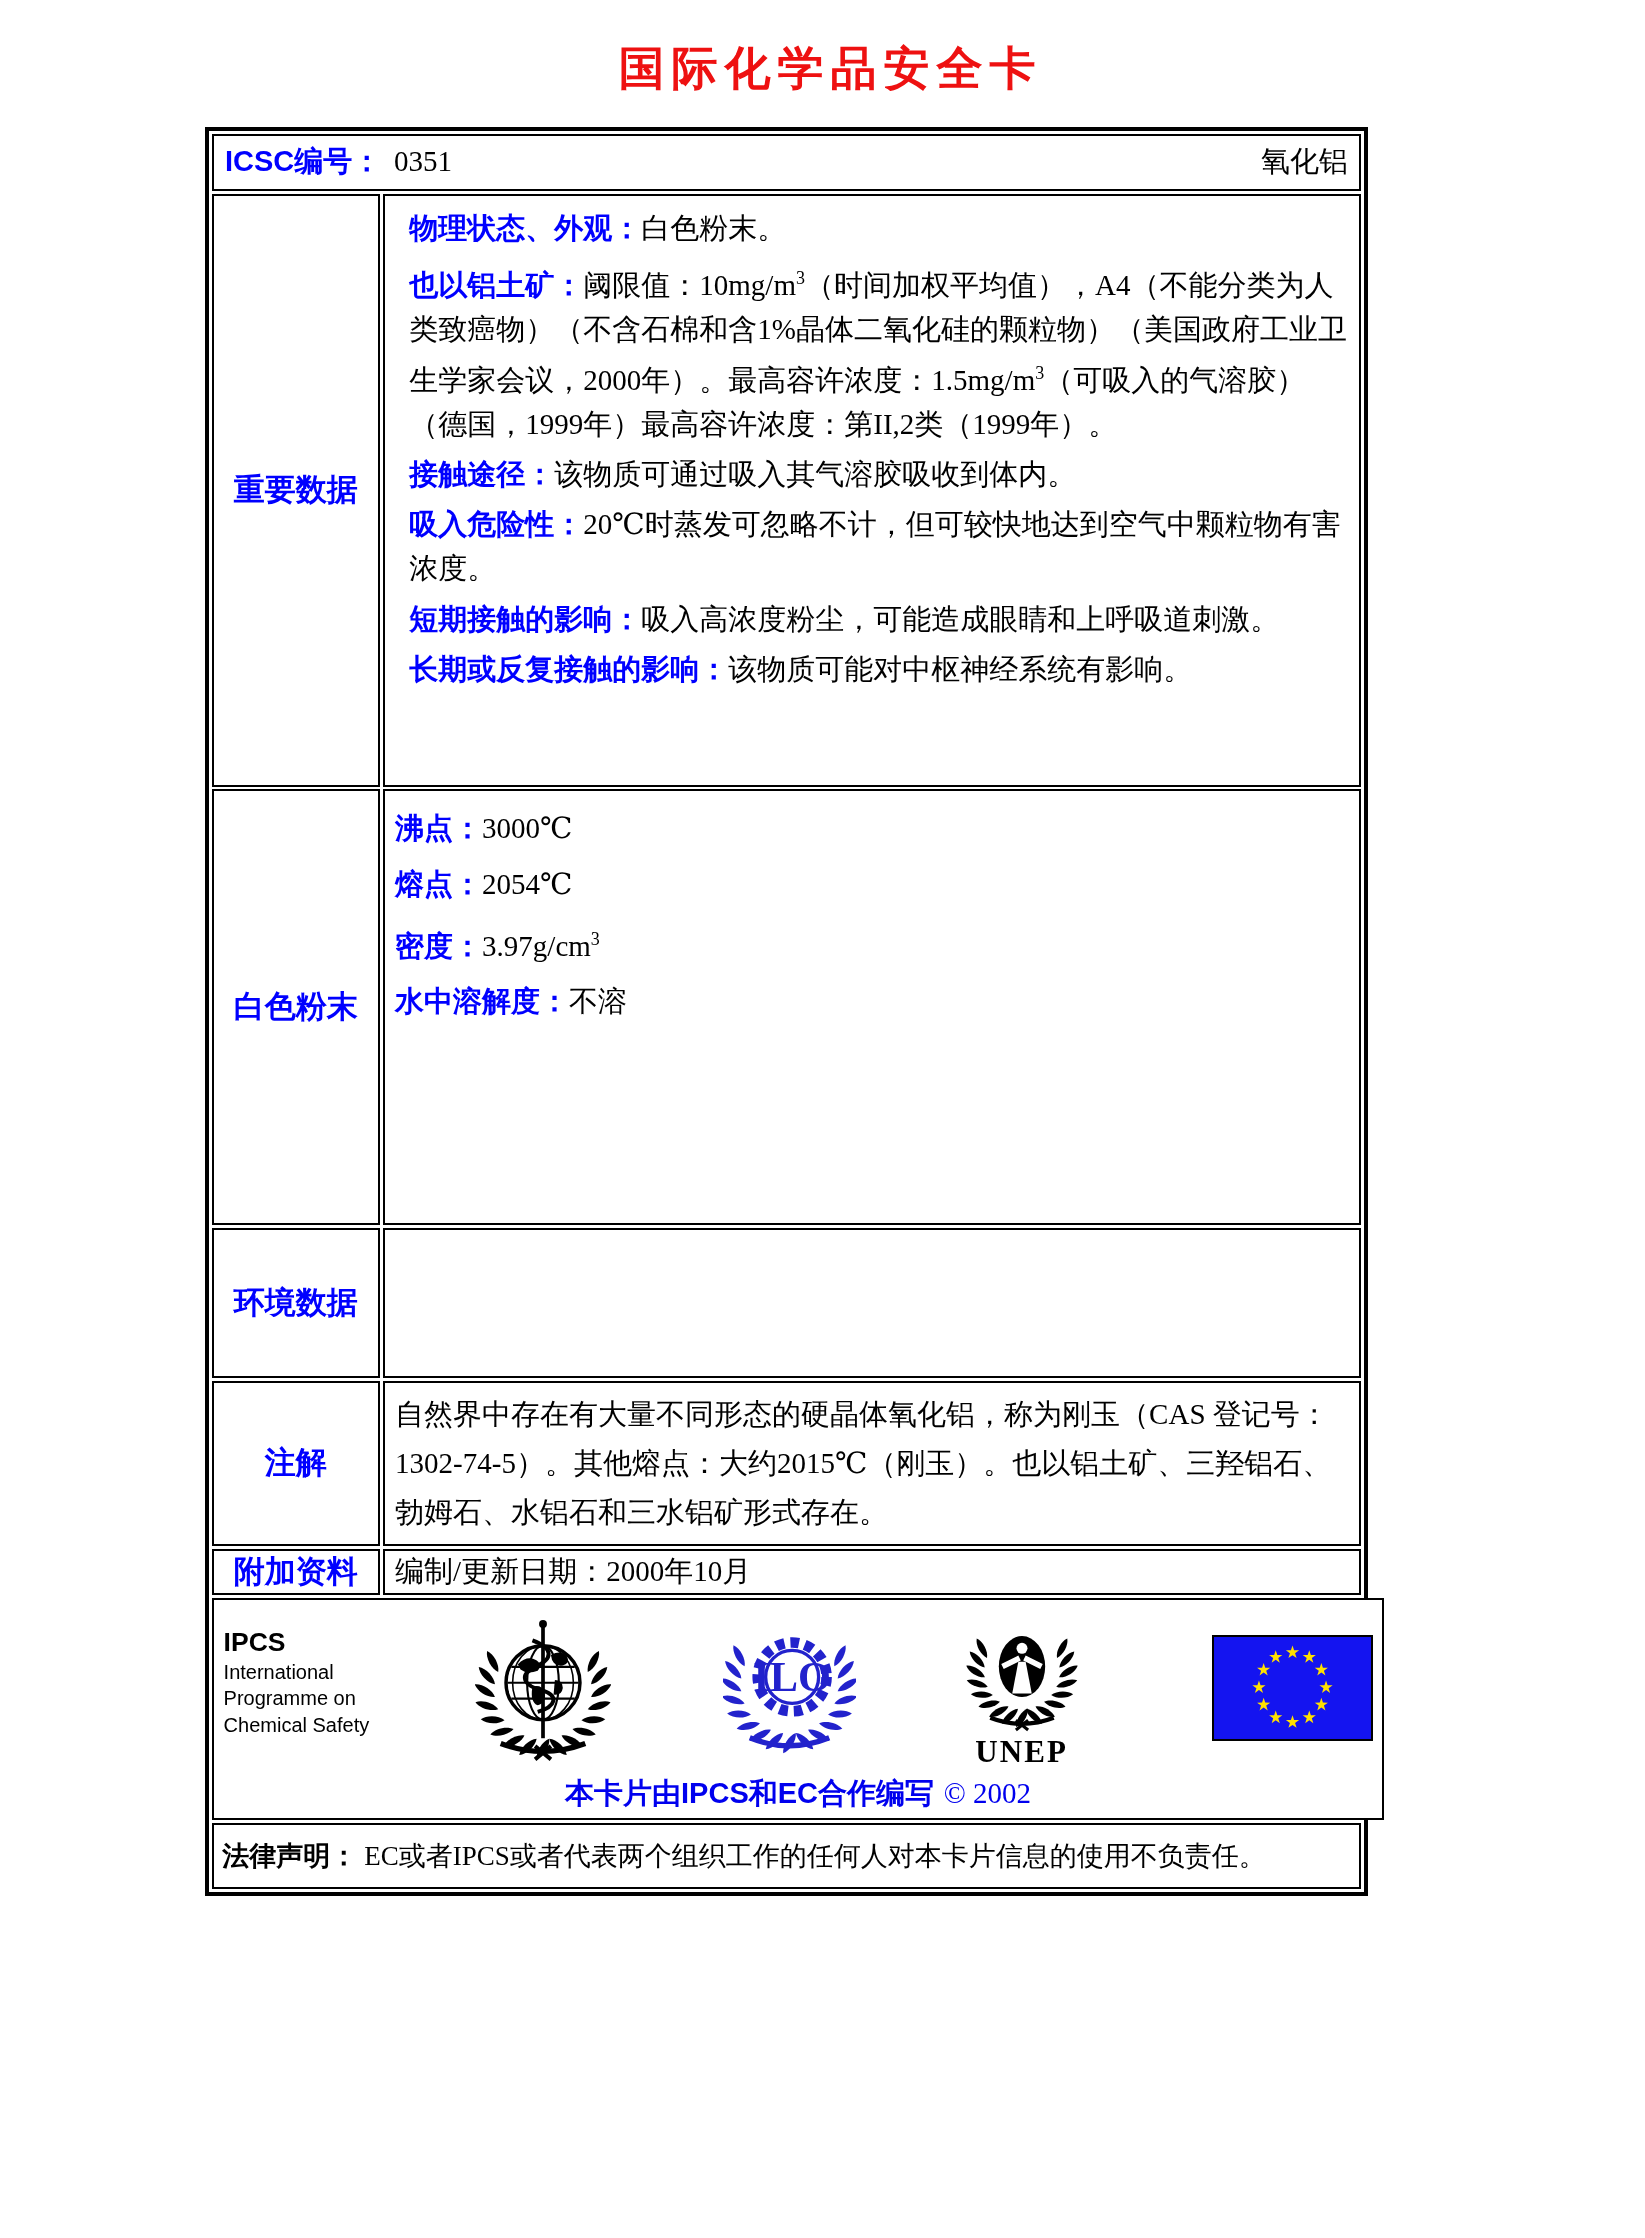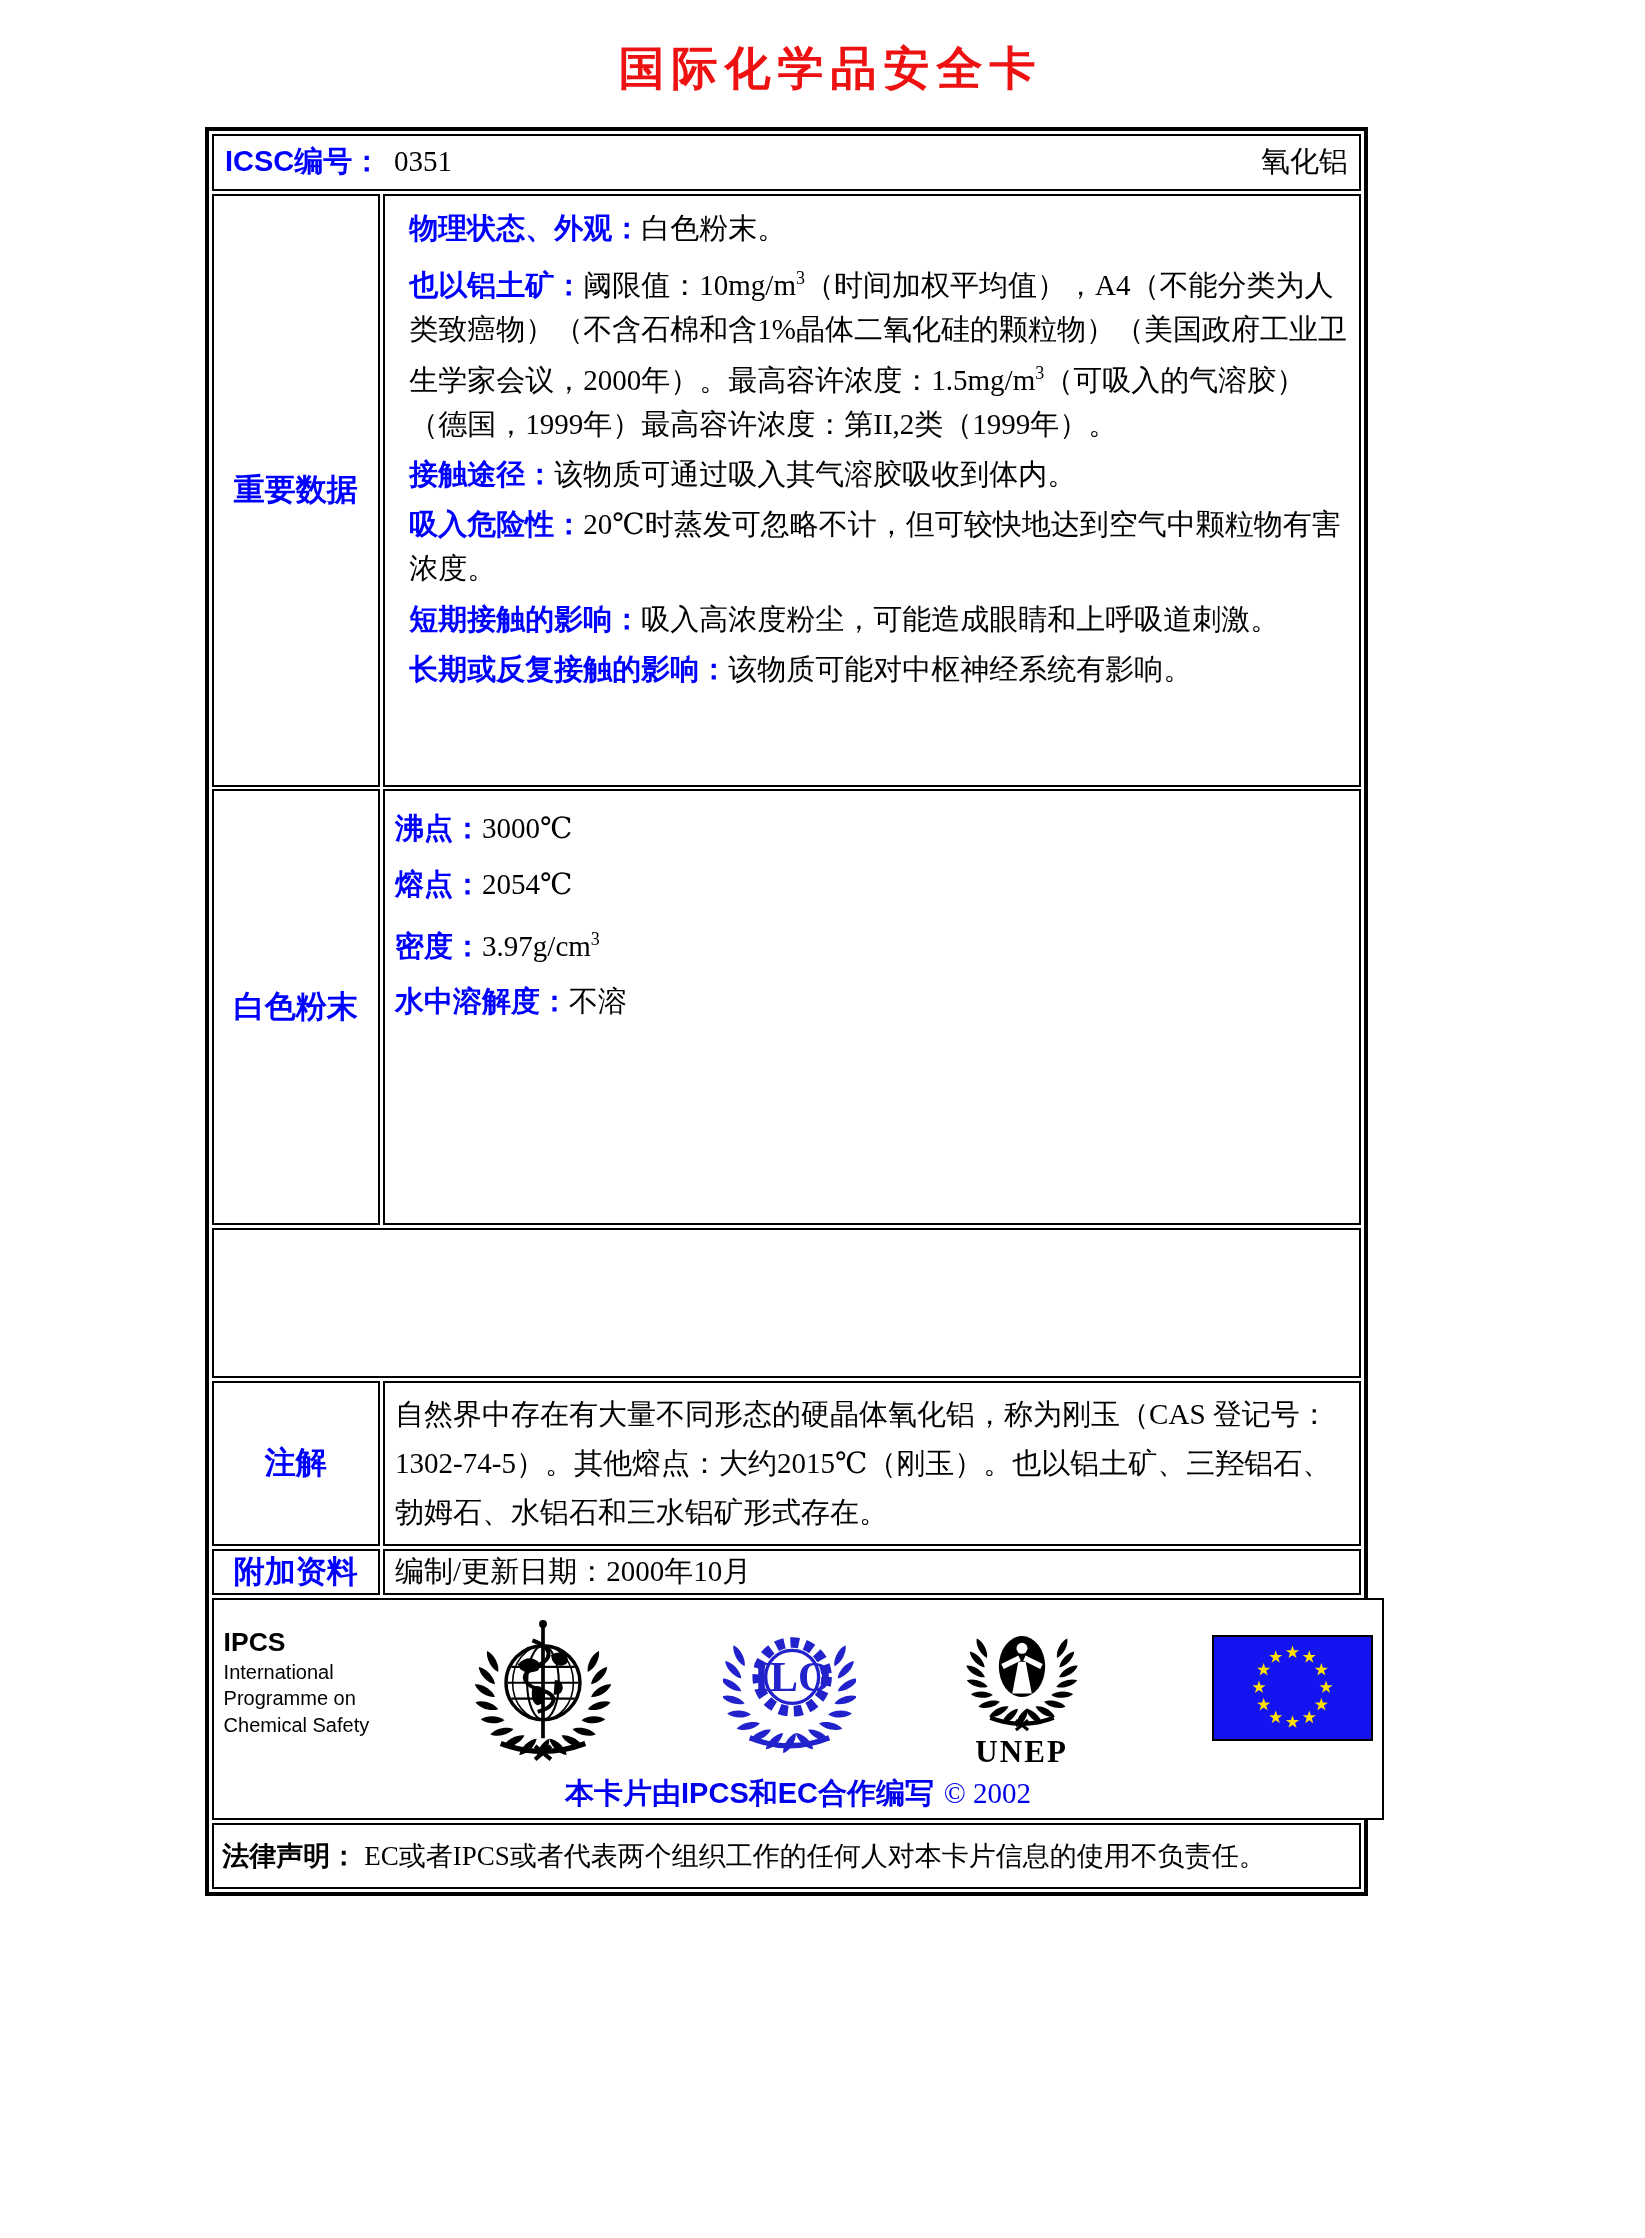--- a/index.html
+++ b/index.html
@@ -148,20 +148,21 @@
     <div class="cell label-cell">白色粉末</div>
     <div class="cell content-cell">
       <p class="para"><span class="inline-label">沸点：</span><span>3000℃</span></p>
       <p class="para"><span class="inline-label">熔点：</span><span>2054℃</span></p>
       <p class="para"><span class="inline-label">密度：</span><span>3.97g/cm</span><sup>3</sup></p>
       <p class="para"><span class="inline-label">水中溶解度：</span><span>不溶</span></p>
     </div>
   </div>
 
   <div class="row r-environ">
+    <div class="cell label-cell">环境数据</div>
     <div class="cell content-cell"></div>
   </div>
 
   <div class="row r-notes">
     <div class="cell label-cell">注解</div>
     <div class="cell content-cell">
       <p class="para">自然界中存在有大量不同形态的硬晶体氧化铝，称为刚玉（CAS 登记号：1302-74-5）。其他熔点：大约2015℃（刚玉）。也以铝土矿、三羟铝石、勃姆石、水铝石和三水铝矿形式存在。</p>
     </div>
   </div>
 

